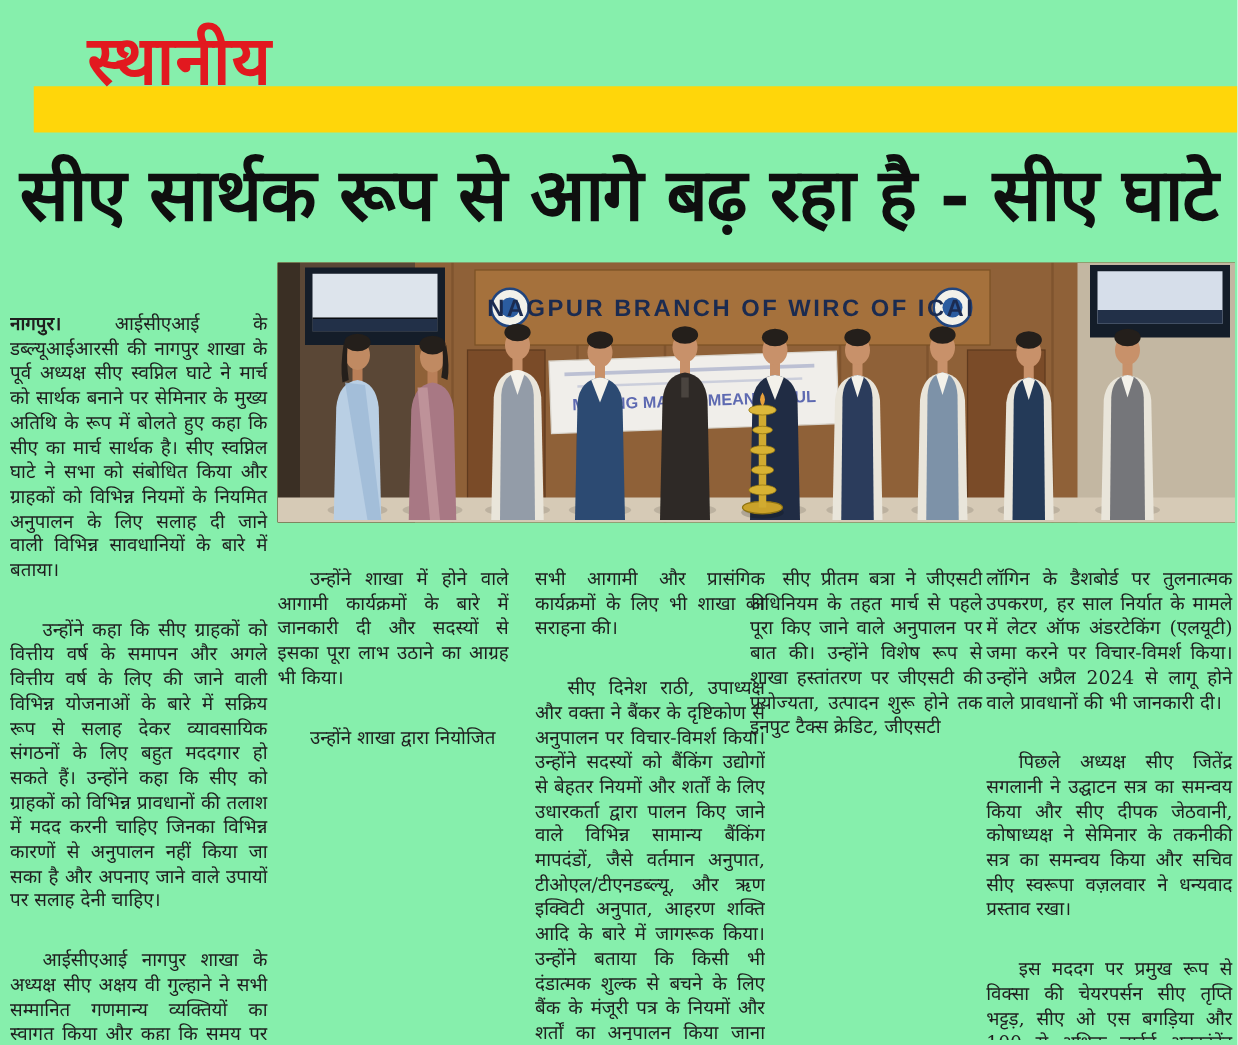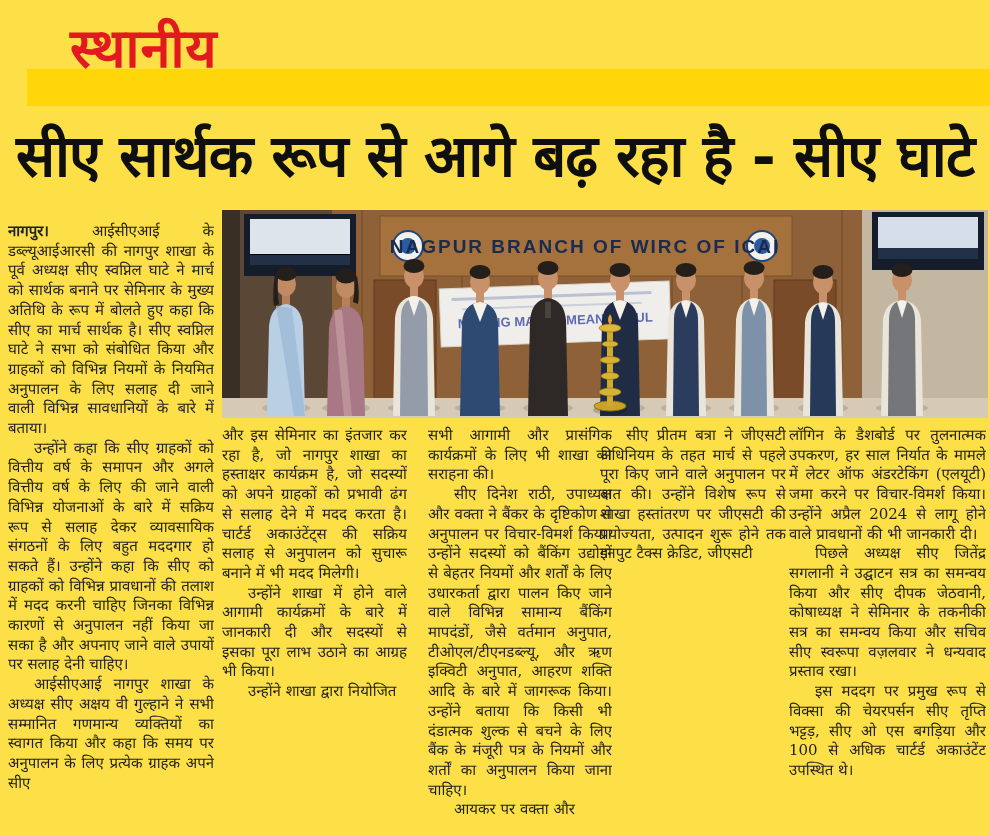--- a/index.html
+++ b/index.html
@@ -1,18 +1,18 @@
 <!DOCTYPE html>
 <html><head>
 <meta charset="utf-8">
 <style>
   * { margin:0; padding:0; box-sizing:border-box; }
   html,body { background:#ffffff; }
   .page {
-    position:relative; width:990px; height:836px; background:#fde047;
+    position:relative; width:990px; height:836px; background:#86efac;
     overflow:hidden; font-family:"DejaVu Serif", serif;padding-left:28px;
   }
   
   .yellow-bar {
     position:absolute; left:27px; top:69px; width:963px; height:37px;
     background:#ffd60a;
   }
   .section-label {
     position:absolute; left:70px; top:2px; height:92px;
     font-size:54px; font-weight:bold; color:#e2191f; line-height:92px;
@@ -33,21 +33,21 @@
   
   .col {
     position:absolute; color:#1f1f1f; font-size:15px; line-height:19.7px;
     text-align:justify; overflow:hidden;
   }
   .col-1 { left:8px;   top:222px; width:206px; height:610px; }
   .col-2 { left:222px; top:426px; width:185px; height:406px; }
   .col-3 { left:428px; top:426px; width:184px; height:406px; }
   .col-4 { left:600px; top:426px; width:186px; height:406px; }
   .col-5 { left:789px; top:426px; width:197px; height:406px; }
-  .para { text-align:justify; }
+  .para { text-align:justify;margin-top:28px; }
   .para.ind { text-indent:26px; }
   .dateline { font-weight:bold; }
 </style>
 </head>
 <body>
 
 <div class="page">
 
   <div class="masthead">
     <div class="yellow-bar"></div>
@@ -215,21 +215,20 @@
     </svg>
   </div>
 
   <div class="col col-1">
     <p class="para"><span class="dateline">नागपुर।</span> <span>आईसीएआई के डब्ल्यूआईआरसी की नागपुर शाखा के पूर्व अध्यक्ष सीए स्वप्निल घाटे ने मार्च को सार्थक बनाने पर सेमिनार के मुख्य अतिथि के रूप में बोलते हुए कहा कि सीए का मार्च सार्थक है। सीए स्वप्निल घाटे ने सभा को संबोधित किया और ग्राहकों को विभिन्न नियमों के नियमित अनुपालन के लिए सलाह दी जाने वाली विभिन्न सावधानियों के बारे में बताया।</span></p>
     <p class="para ind">उन्होंने कहा कि सीए ग्राहकों को वित्तीय वर्ष के समापन और अगले वित्तीय वर्ष के लिए की जाने वाली विभिन्न योजनाओं के बारे में सक्रिय रूप से सलाह देकर व्यावसायिक संगठनों के लिए बहुत मददगार हो सकते हैं। उन्होंने कहा कि सीए को ग्राहकों को विभिन्न प्रावधानों की तलाश में मदद करनी चाहिए जिनका विभिन्न कारणों से अनुपालन नहीं किया जा सका है और अपनाए जाने वाले उपायों पर सलाह देनी चाहिए।</p>
     <p class="para ind">आईसीएआई नागपुर शाखा के अध्यक्ष सीए अक्षय वी गुल्हाने ने सभी सम्मानित गणमान्य व्यक्तियों का स्वागत किया और कहा कि समय पर अनुपालन के लिए प्रत्येक ग्राहक अपने सीए</p>
   </div>
 
   <div class="col col-2">
-    <p class="para">और इस सेमिनार का इंतजार कर रहा है, जो नागपुर शाखा का हस्ताक्षर कार्यक्रम है, जो सदस्यों को अपने ग्राहकों को प्रभावी ढंग से सलाह देने में मदद करता है। चार्टर्ड अकाउंटेंट्स की सक्रिय सलाह से अनुपालन को सुचारू बनाने में भी मदद मिलेगी।</p>
     <p class="para ind">उन्होंने शाखा में होने वाले आगामी कार्यक्रमों के बारे में जानकारी दी और सदस्यों से इसका पूरा लाभ उठाने का आग्रह भी किया।</p>
     <p class="para ind">उन्होंने शाखा द्वारा नियोजित</p>
   </div>
 
   <div class="col col-3">
     <p class="para">सभी आगामी और प्रासंगिक कार्यक्रमों के लिए भी शाखा की सराहना की।</p>
     <p class="para ind">सीए दिनेश राठी, उपाध्यक्ष और वक्ता ने बैंकर के दृष्टिकोण से अनुपालन पर विचार-विमर्श किया। उन्होंने सदस्यों को बैंकिंग उद्योगों से बेहतर नियमों और शर्तों के लिए उधारकर्ता द्वारा पालन किए जाने वाले विभिन्न सामान्य बैंकिंग मापदंडों, जैसे वर्तमान अनुपात, टीओएल/टीएनडब्ल्यू, और ऋण इक्विटी अनुपात, आहरण शक्ति आदि के बारे में जागरूक किया। उन्होंने बताया कि किसी भी दंडात्मक शुल्क से बचने के लिए बैंक के मंजूरी पत्र के नियमों और शर्तों का अनुपालन किया जाना चाहिए।</p>
     <p class="para ind">आयकर पर वक्ता और</p>
   </div>
 

